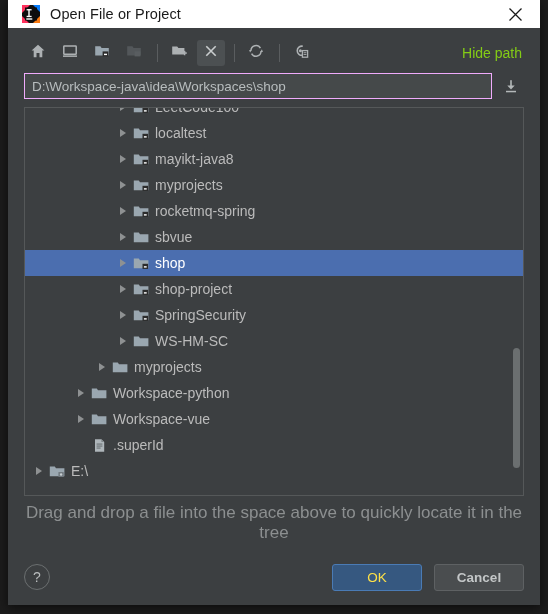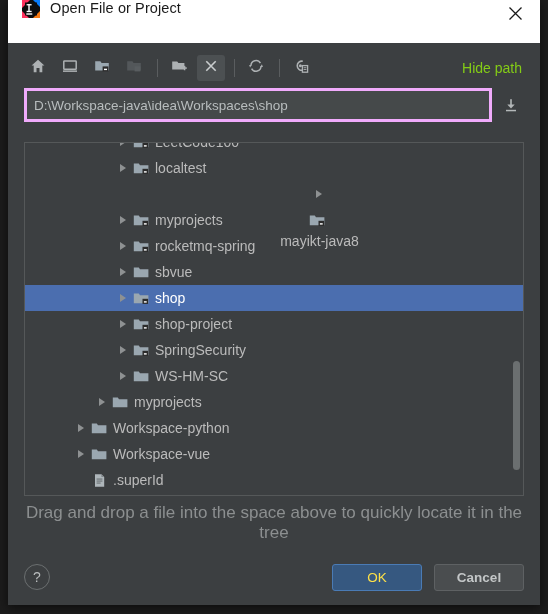--- a/index.html
+++ b/index.html
@@ -22,24 +22,24 @@
     width: 532px;
     height: 605px;
     background: #3c3f41;
     box-shadow: 0 2px 10px rgba(0,0,0,0.6);
     display: flex;
     flex-direction: column;
   }
 
   
   .titlebar {
-    height: 43px;
+    height: 28px;
     background: #ffffff;
     display: flex;
-    align-items: flex-start;
+    align-items: center;
     padding: 0 12px 0 14px;
     flex: 0 0 auto;
   }
   .title-logo {
     width: 18px;
     height: 18px;
     position: relative;
     flex: 0 0 auto;
     margin-right: 10px;
   }
@@ -107,23 +107,23 @@
 
   
   .pathrow {
     display: flex;
     align-items: center;
     flex: 0 0 auto;
     margin-top: 1px;
   }
   .pathfield {
     flex: 1 1 auto;
-    height: 34px;
+    height: 26px;
     background: #45494a;
-    border: 3px solid #f0abfc;
+    border: 1px solid #f0abfc;
     color: #b8bdbe;
     font-size: 13.5px;
     display: flex;
     align-items: center;
     padding: 0 7px;
     box-sizing: border-box;
     cursor: text;
   }
   .path-dl {
     width: 26px;
@@ -132,21 +132,21 @@
     display: flex;
     align-items: center;
     justify-content: center;
     cursor: pointer;
     flex: 0 0 auto;
   }
 
   
   .tree-wrap {
     flex: 1 1 auto;
-    margin-top: 20px;
+    margin-top: 8px;
     border: 1px solid #555859;
     background: #3c3f41;
     position: relative;
     overflow: hidden;
   }
   .tree {
     position: absolute;
     left: 0; right: 0; top: -14px;
     padding: 0;
   }
@@ -406,21 +406,21 @@
             </span>
             <span class="icn">
               <svg width="17" height="15" viewBox="0 0 17 15">
                 <path d="M0.8 2.5 L5.8 2.5 L7 4.2 L15.4 4.2 L15.4 12.2 L0.8 12.2 Z" fill="#9aa7b0"></path>
                 <rect x="9.5" y="7.8" width="5.6" height="5.1" fill="#2b2b2b"></rect>
                 <rect x="10.9" y="10.2" width="2.8" height="1.4" fill="#ffffff"></rect>
               </svg>
             </span>
             <span class="lbl">localtest</span>
           </div>
-          <div class="row" style="padding-left: 90px; flex-direction: column;">
+          <div class="row" style="padding-left: 90px;">
             <span class="arrow">
               <i></i>
             </span>
             <span class="icn">
               <svg width="17" height="15" viewBox="0 0 17 15">
                 <path d="M0.8 2.5 L5.8 2.5 L7 4.2 L15.4 4.2 L15.4 12.2 L0.8 12.2 Z" fill="#9aa7b0"></path>
                 <rect x="9.5" y="7.8" width="5.6" height="5.1" fill="#2b2b2b"></rect>
                 <rect x="10.9" y="10.2" width="2.8" height="1.4" fill="#ffffff"></rect>
               </svg>
             </span>

